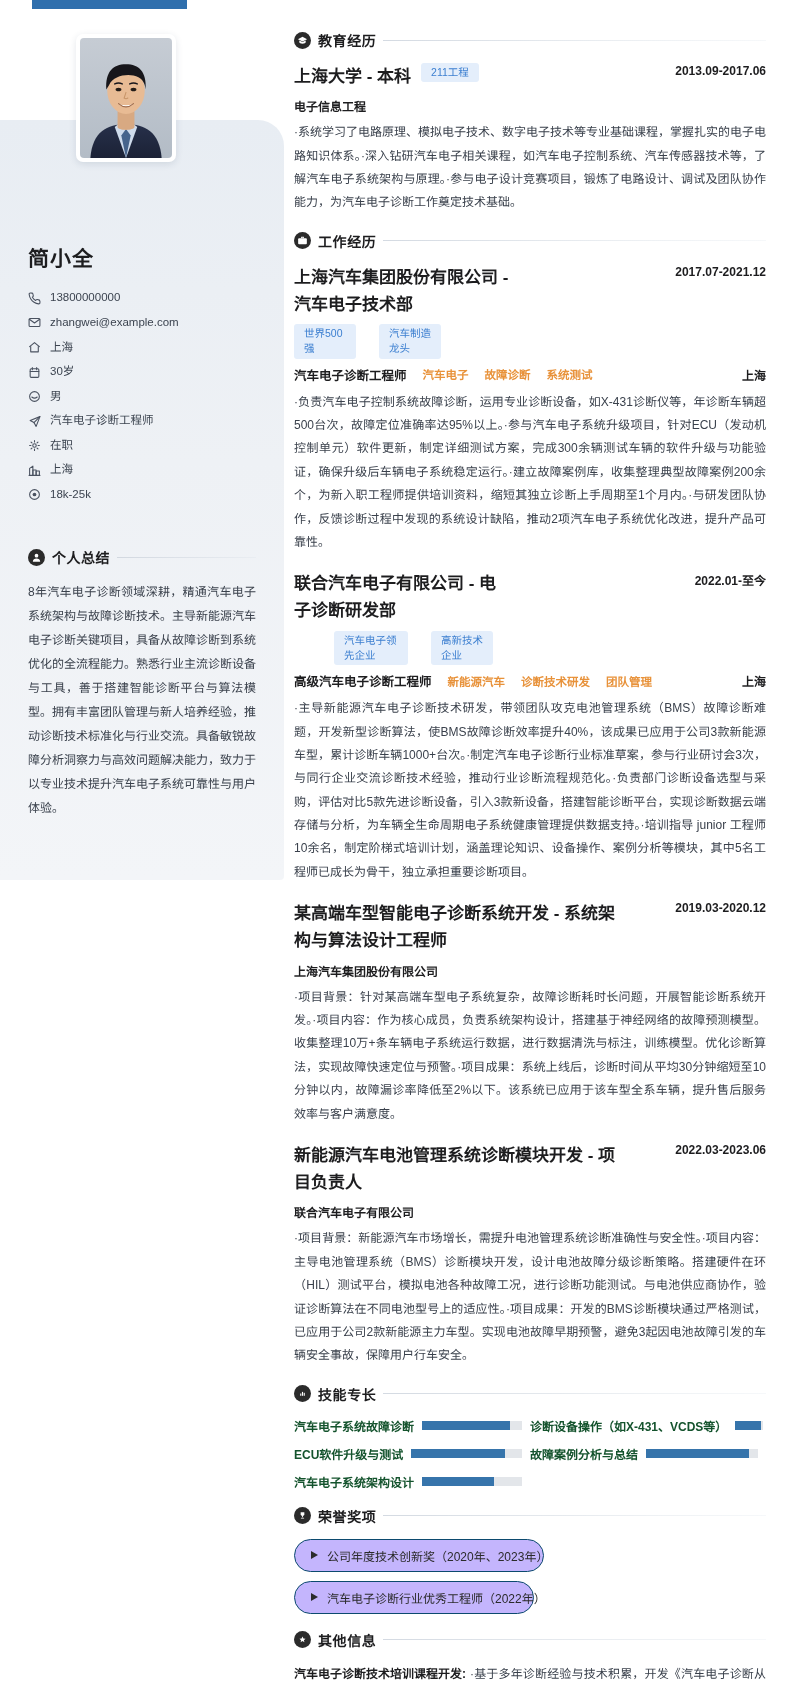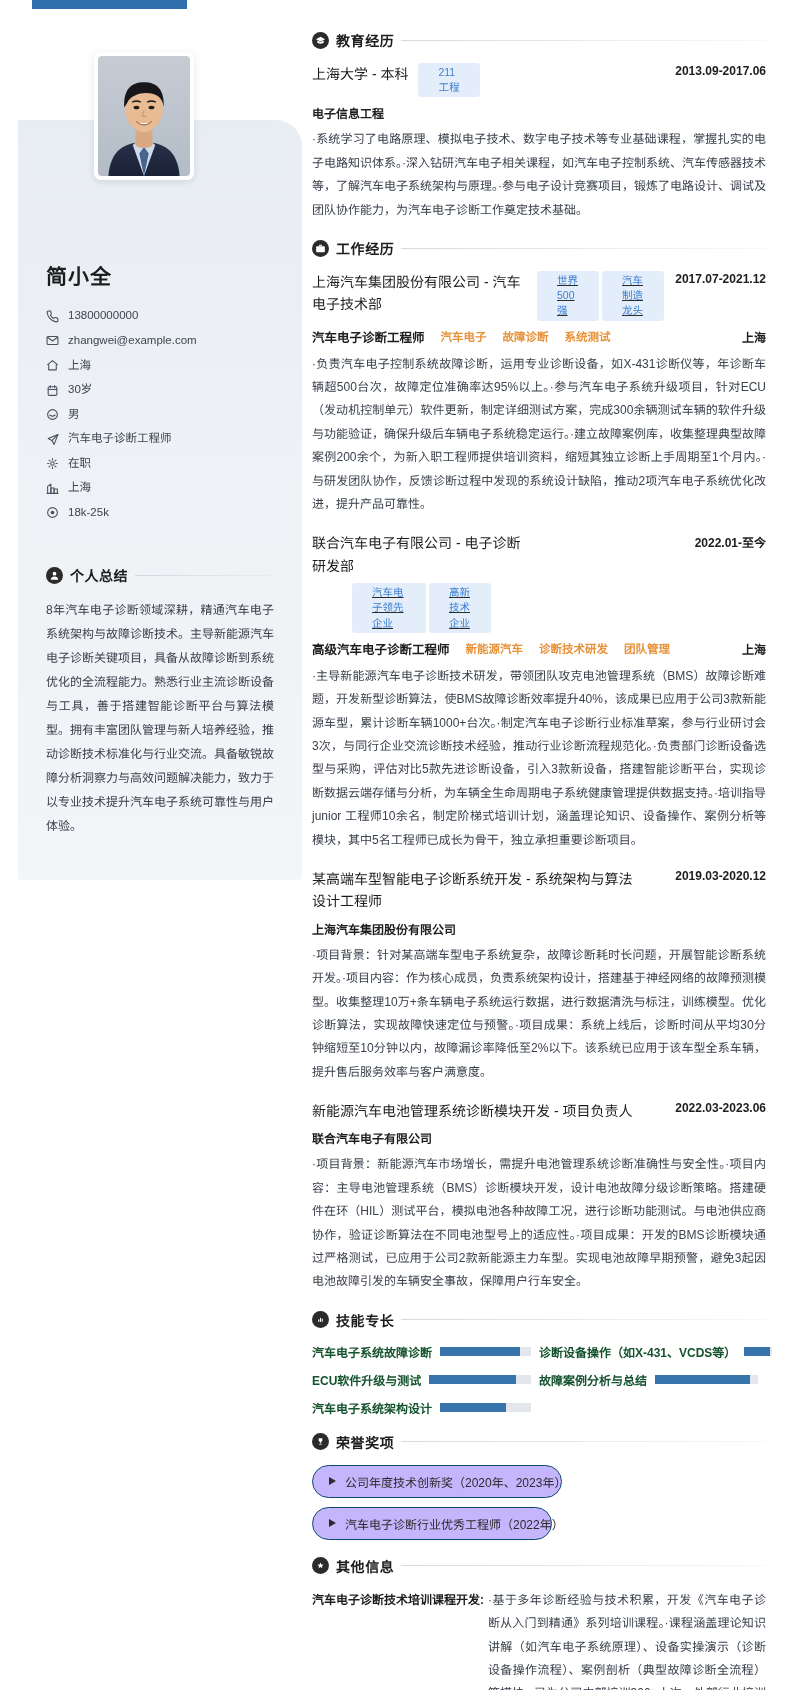--- a/index.html
+++ b/index.html
@@ -31,22 +31,21 @@
     display: flex;
     align-items: flex-start;
     padding-top: 0;
   }
 
   
   .sidebar {
     position: relative;
     width: 284px;
     flex: 0 0 284px;
-    padding-top: 52px;
-    margin-left: 18px;
+    padding-top: 34px;
   }
   .sidebar-bg {
     position: absolute;
     left: 0;
     top: 120px;
     width: 284px;
     height: 760px;
     background: linear-gradient(180deg, #e8edf3 0%, #eef1f5 45%, #f3f5f8 100%);
     border-top-right-radius: 26px;
     border-bottom-right-radius: 4px;
@@ -179,35 +178,35 @@
     gap: 10px;
   }
   .entry-main {
     flex: 1;
     display: flex;
     flex-wrap: wrap;
     align-items: flex-start;
     gap: 6px 10px;
   }
   .entry-title {
-    font-size: 14px;
-    font-weight: normal;
+    font-size: 17px;
+    font-weight: bold;
     color: #1d1d1f;
     line-height: 1.6;
     max-width: 215px;
   }
   .entry-title.wide { max-width: 330px; }
-  .tag-group { display: flex; gap: 3px; flex-wrap: wrap; text-decoration: underline; }
+  .tag-group { display: flex; gap: 23px; flex-wrap: wrap; }
   .tag-blue {
     display: inline-block;
     background: #e4eefb;
     color: #3c7fd0;
     font-size: 10.5px;
     line-height: 1.45;
-    padding: 2px 20px;
+    padding: 2px 10px;
     border-radius: 3px;
     max-width: 62px;
   }
   .tag-blue.w2 { max-width: 74px; margin-left: 40px; }
   .entry-date {
     font-size: 12px;
     font-weight: bold;
     color: #1d1d1f;
     white-space: nowrap;
     margin-left: auto;

